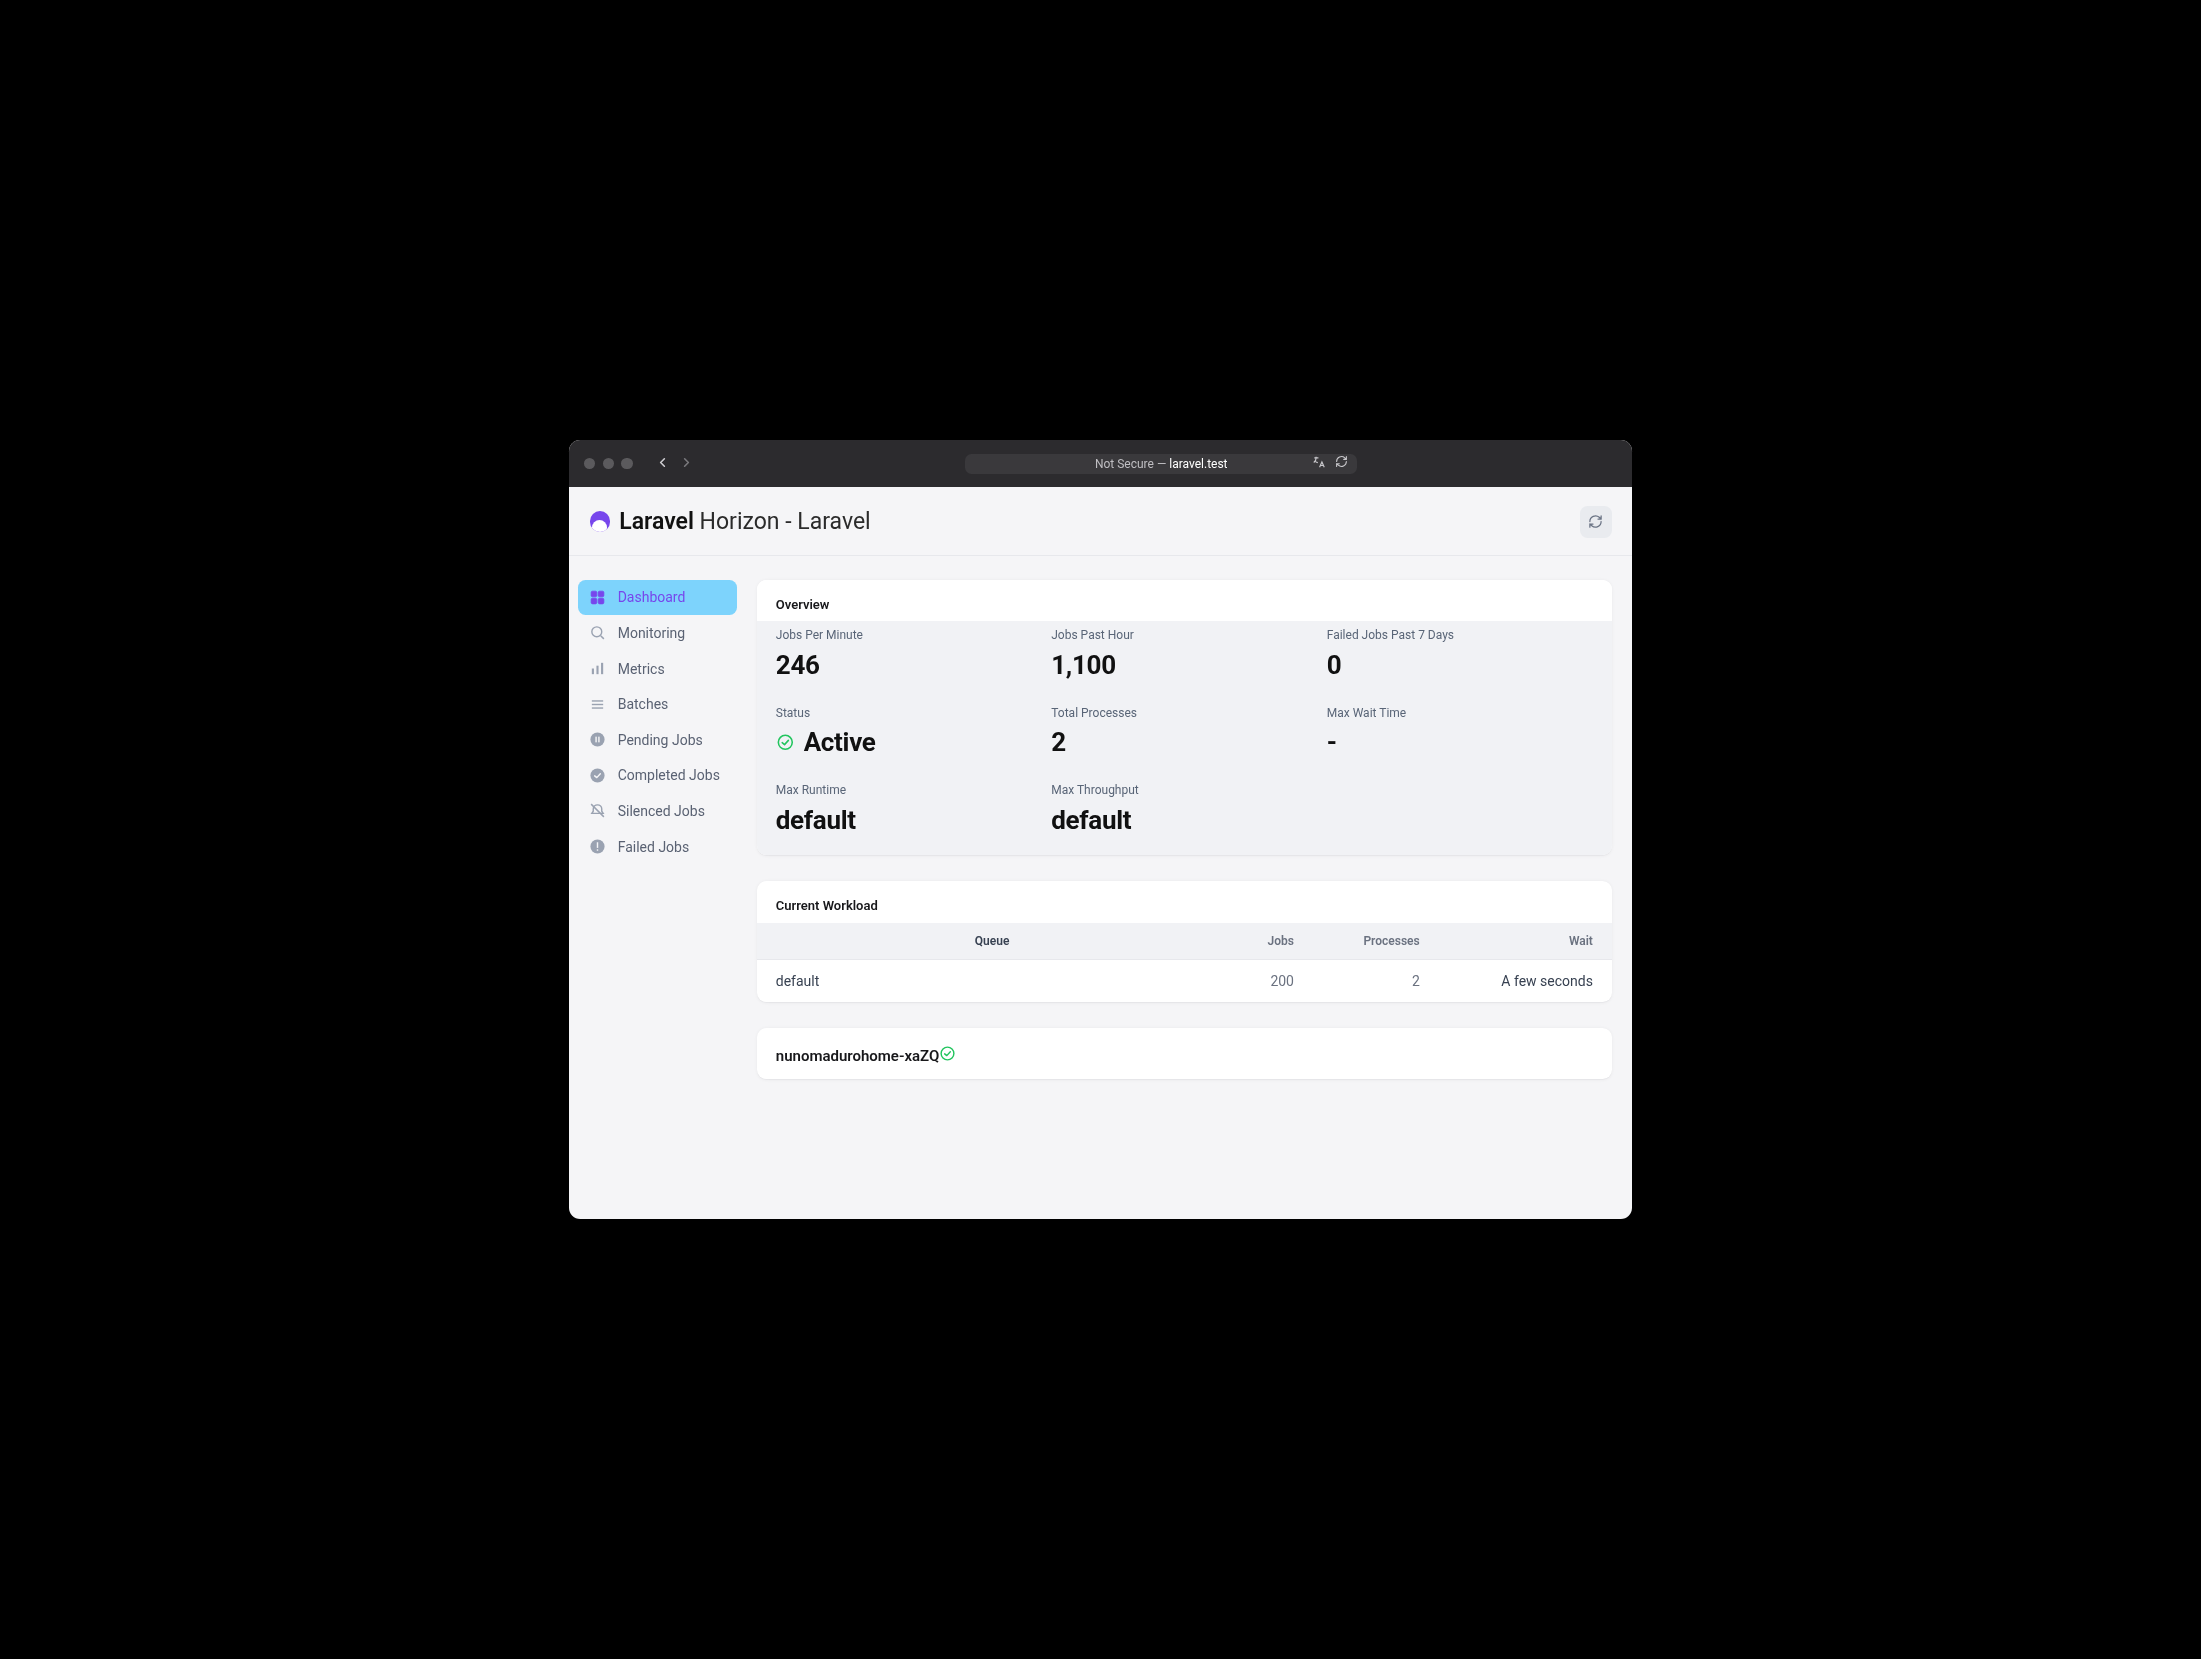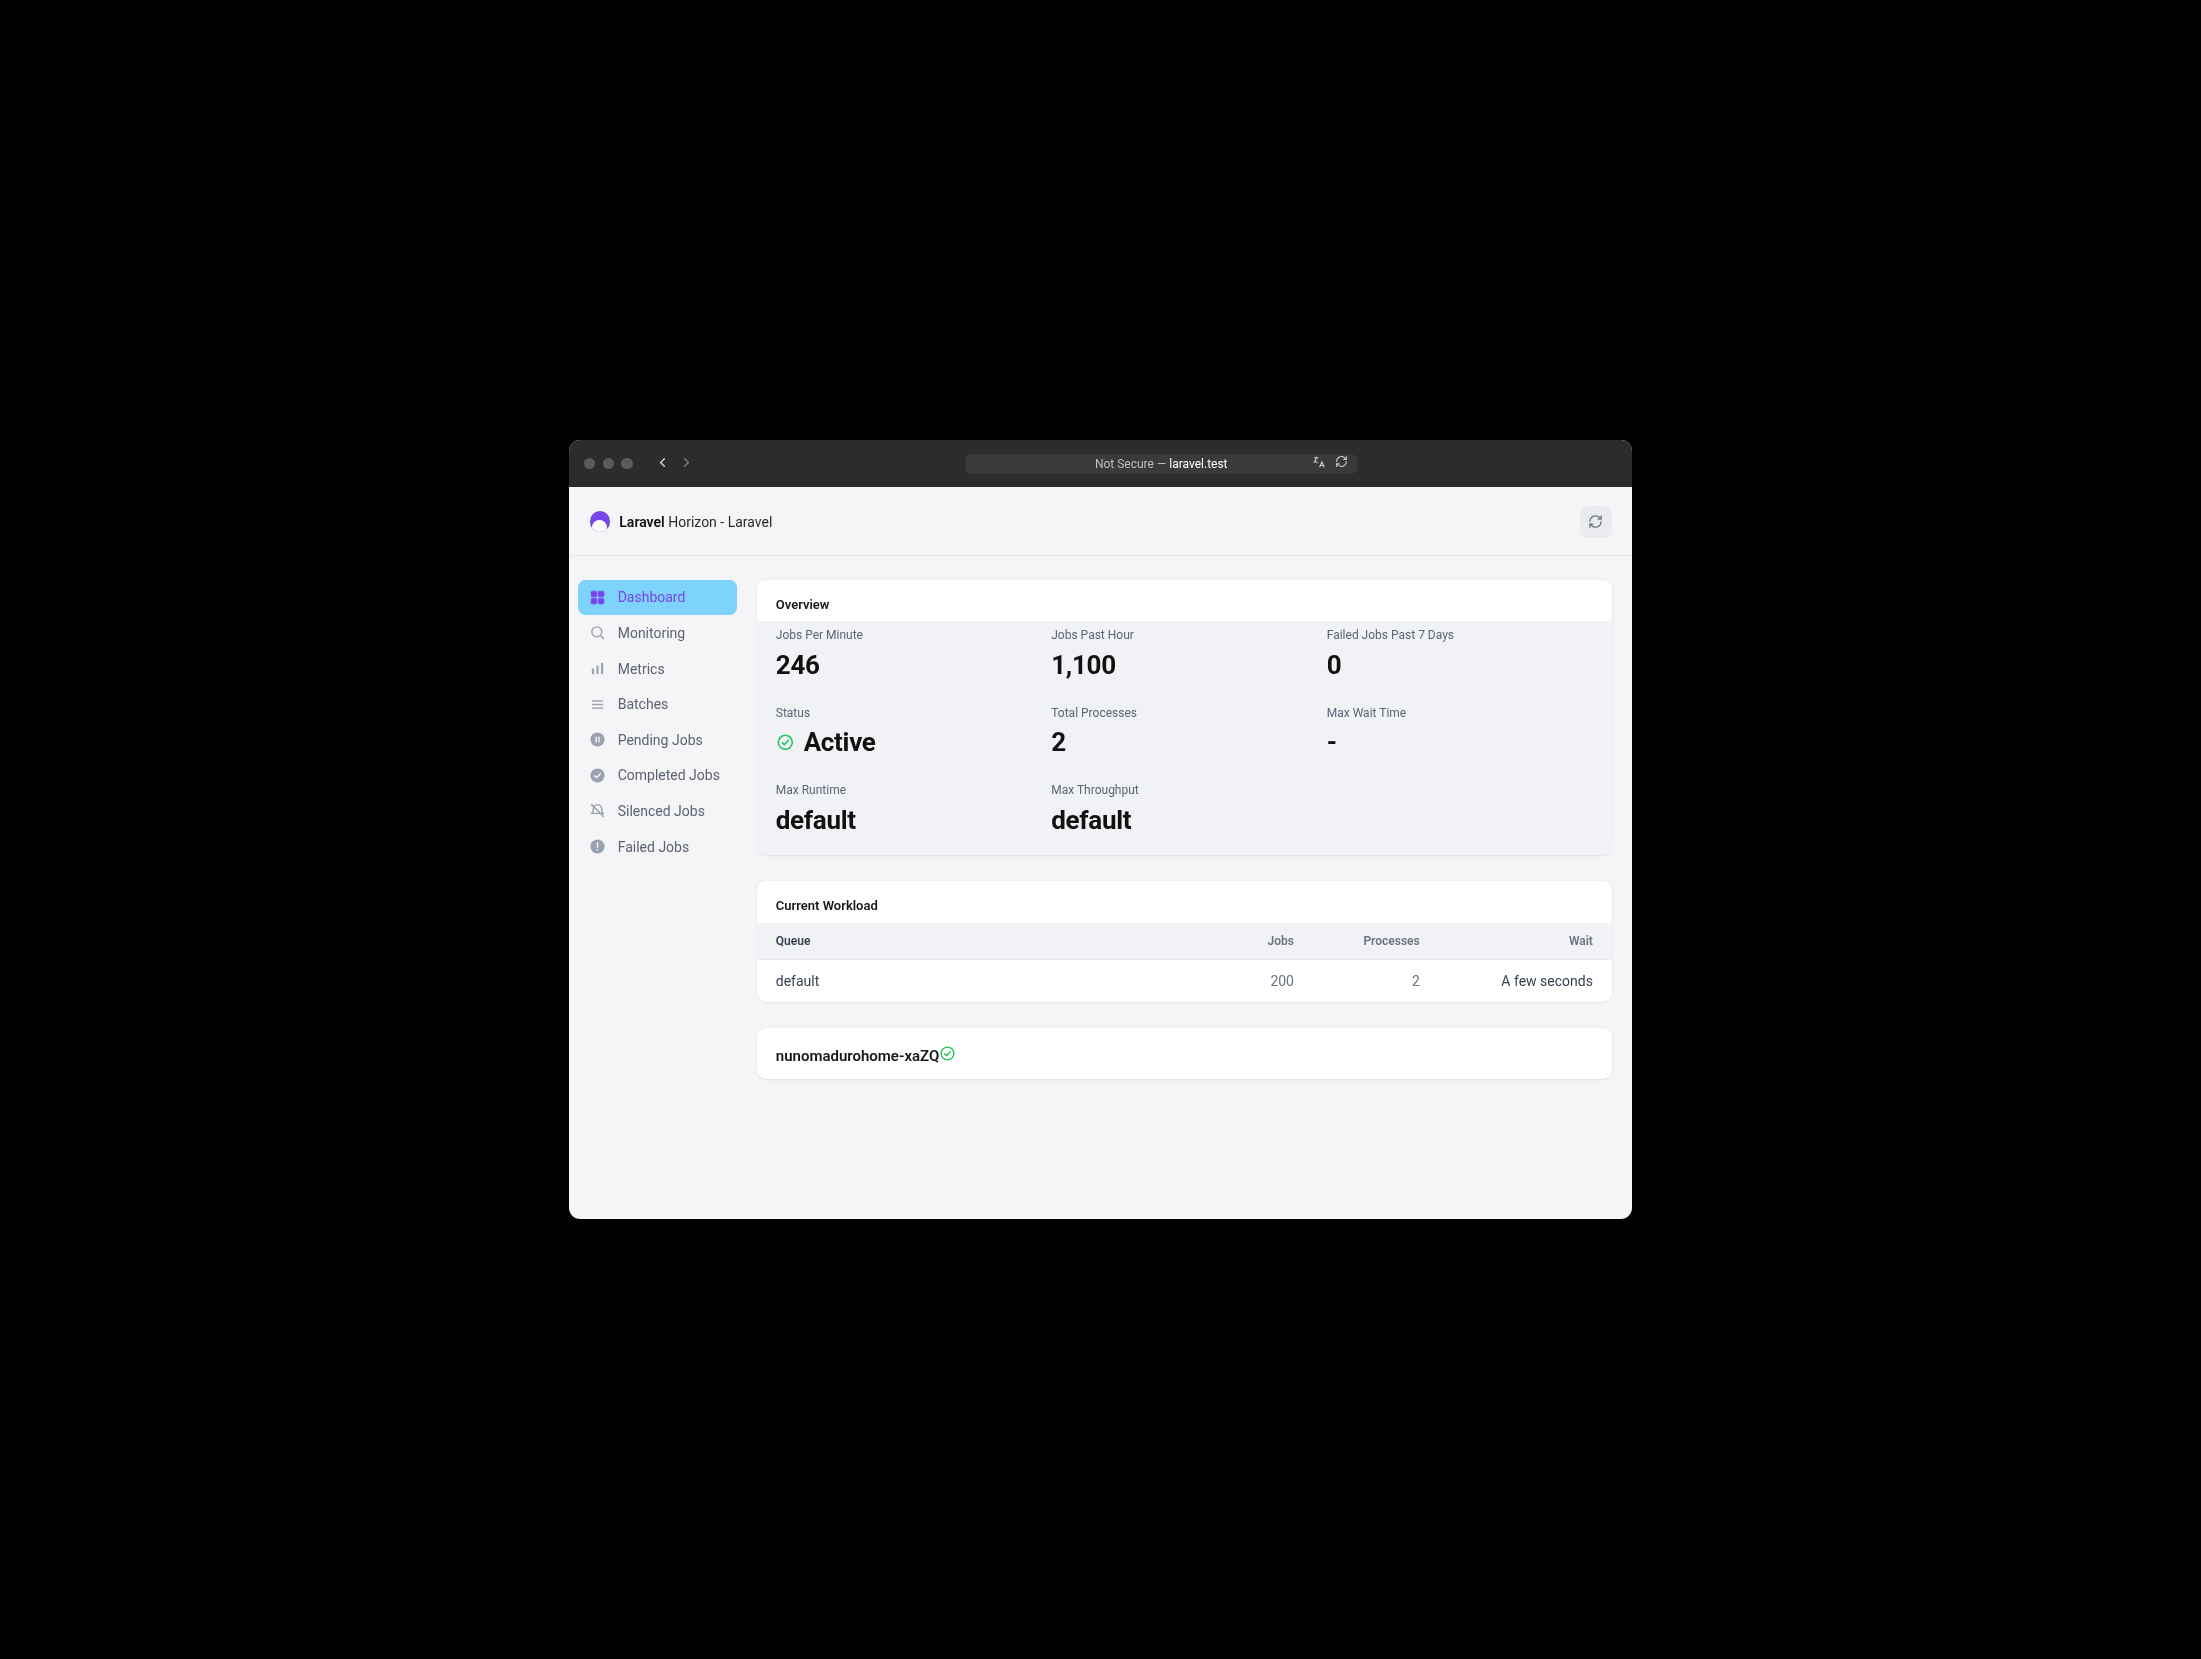--- a/index.html
+++ b/index.html
@@ -59,21 +59,21 @@
 
   
   .app-header{
     display:flex;align-items:center;justify-content:space-between;
     padding:18.6px 20.5px 17px 20.5px;
     border-bottom:0.9px solid var(--divider);
   }
   .brand{display:flex;align-items:center;gap:9.3px}
   .logo{width:20.5px;height:20.5px;border-radius:50%;background:var(--purple);position:relative;overflow:hidden}
   .logo::after{content:"";position:absolute;left:2.8px;top:8.4px;width:15px;height:15px;border-radius:50%;background:#fff}
-  .title{font-size:14px;font-weight:600;color:#111}
+  .title{font-size:23px;font-weight:600;color:#111}
   .title .thin{font-weight:400;color:#2b2b2b}
   .refresh{
     width:32px;height:32px;border-radius:7.5px;background:#e9ebef;
     display:flex;align-items:center;justify-content:center;color:#6a7384;cursor:pointer;
   }
 
   .body{
     display:flex;flex:1;min-height:0;
   }
   
@@ -105,21 +105,21 @@
     padding:7.5px 18.6px 20.5px;row-gap:26px;column-gap:9.3px;background:var(--row-alt);
   }
   .card-overview .card-title{background:#fff}
   .stat .label{font-size:12px;color:var(--muted);margin-bottom:7.5px}
   .stat .value{font-size:26px;font-weight:700;color:#111;letter-spacing:-0.3px}
   .status-wrap{display:flex;align-items:center;gap:9.3px}
   .status-wrap svg{color:var(--badge)}
 
   table{width:100%;border-collapse:collapse}
   thead th{
-    text-align:left;font-size:12px;font-weight:600;color:#374151;
+    text-align:center;font-size:12px;font-weight:600;color:#374151;
     background:var(--row-alt);padding:11.2px 18.6px;
   }
   thead th.num, tbody td.num{text-align:right}
   tbody td{
     font-size:14px;color:#374151;padding:13px 18.6px;border-top:0.9px solid var(--divider);
   }
   .hdr-row{display:flex;align-items:center;padding:17px 18.6px 13px}
   .hdr-row .name{font-size:15px;font-weight:600;color:#18181b}
   .curr-grid thead th:nth-child(1){width:55%}
   .sup-grid thead th:nth-child(1){width:40%}

